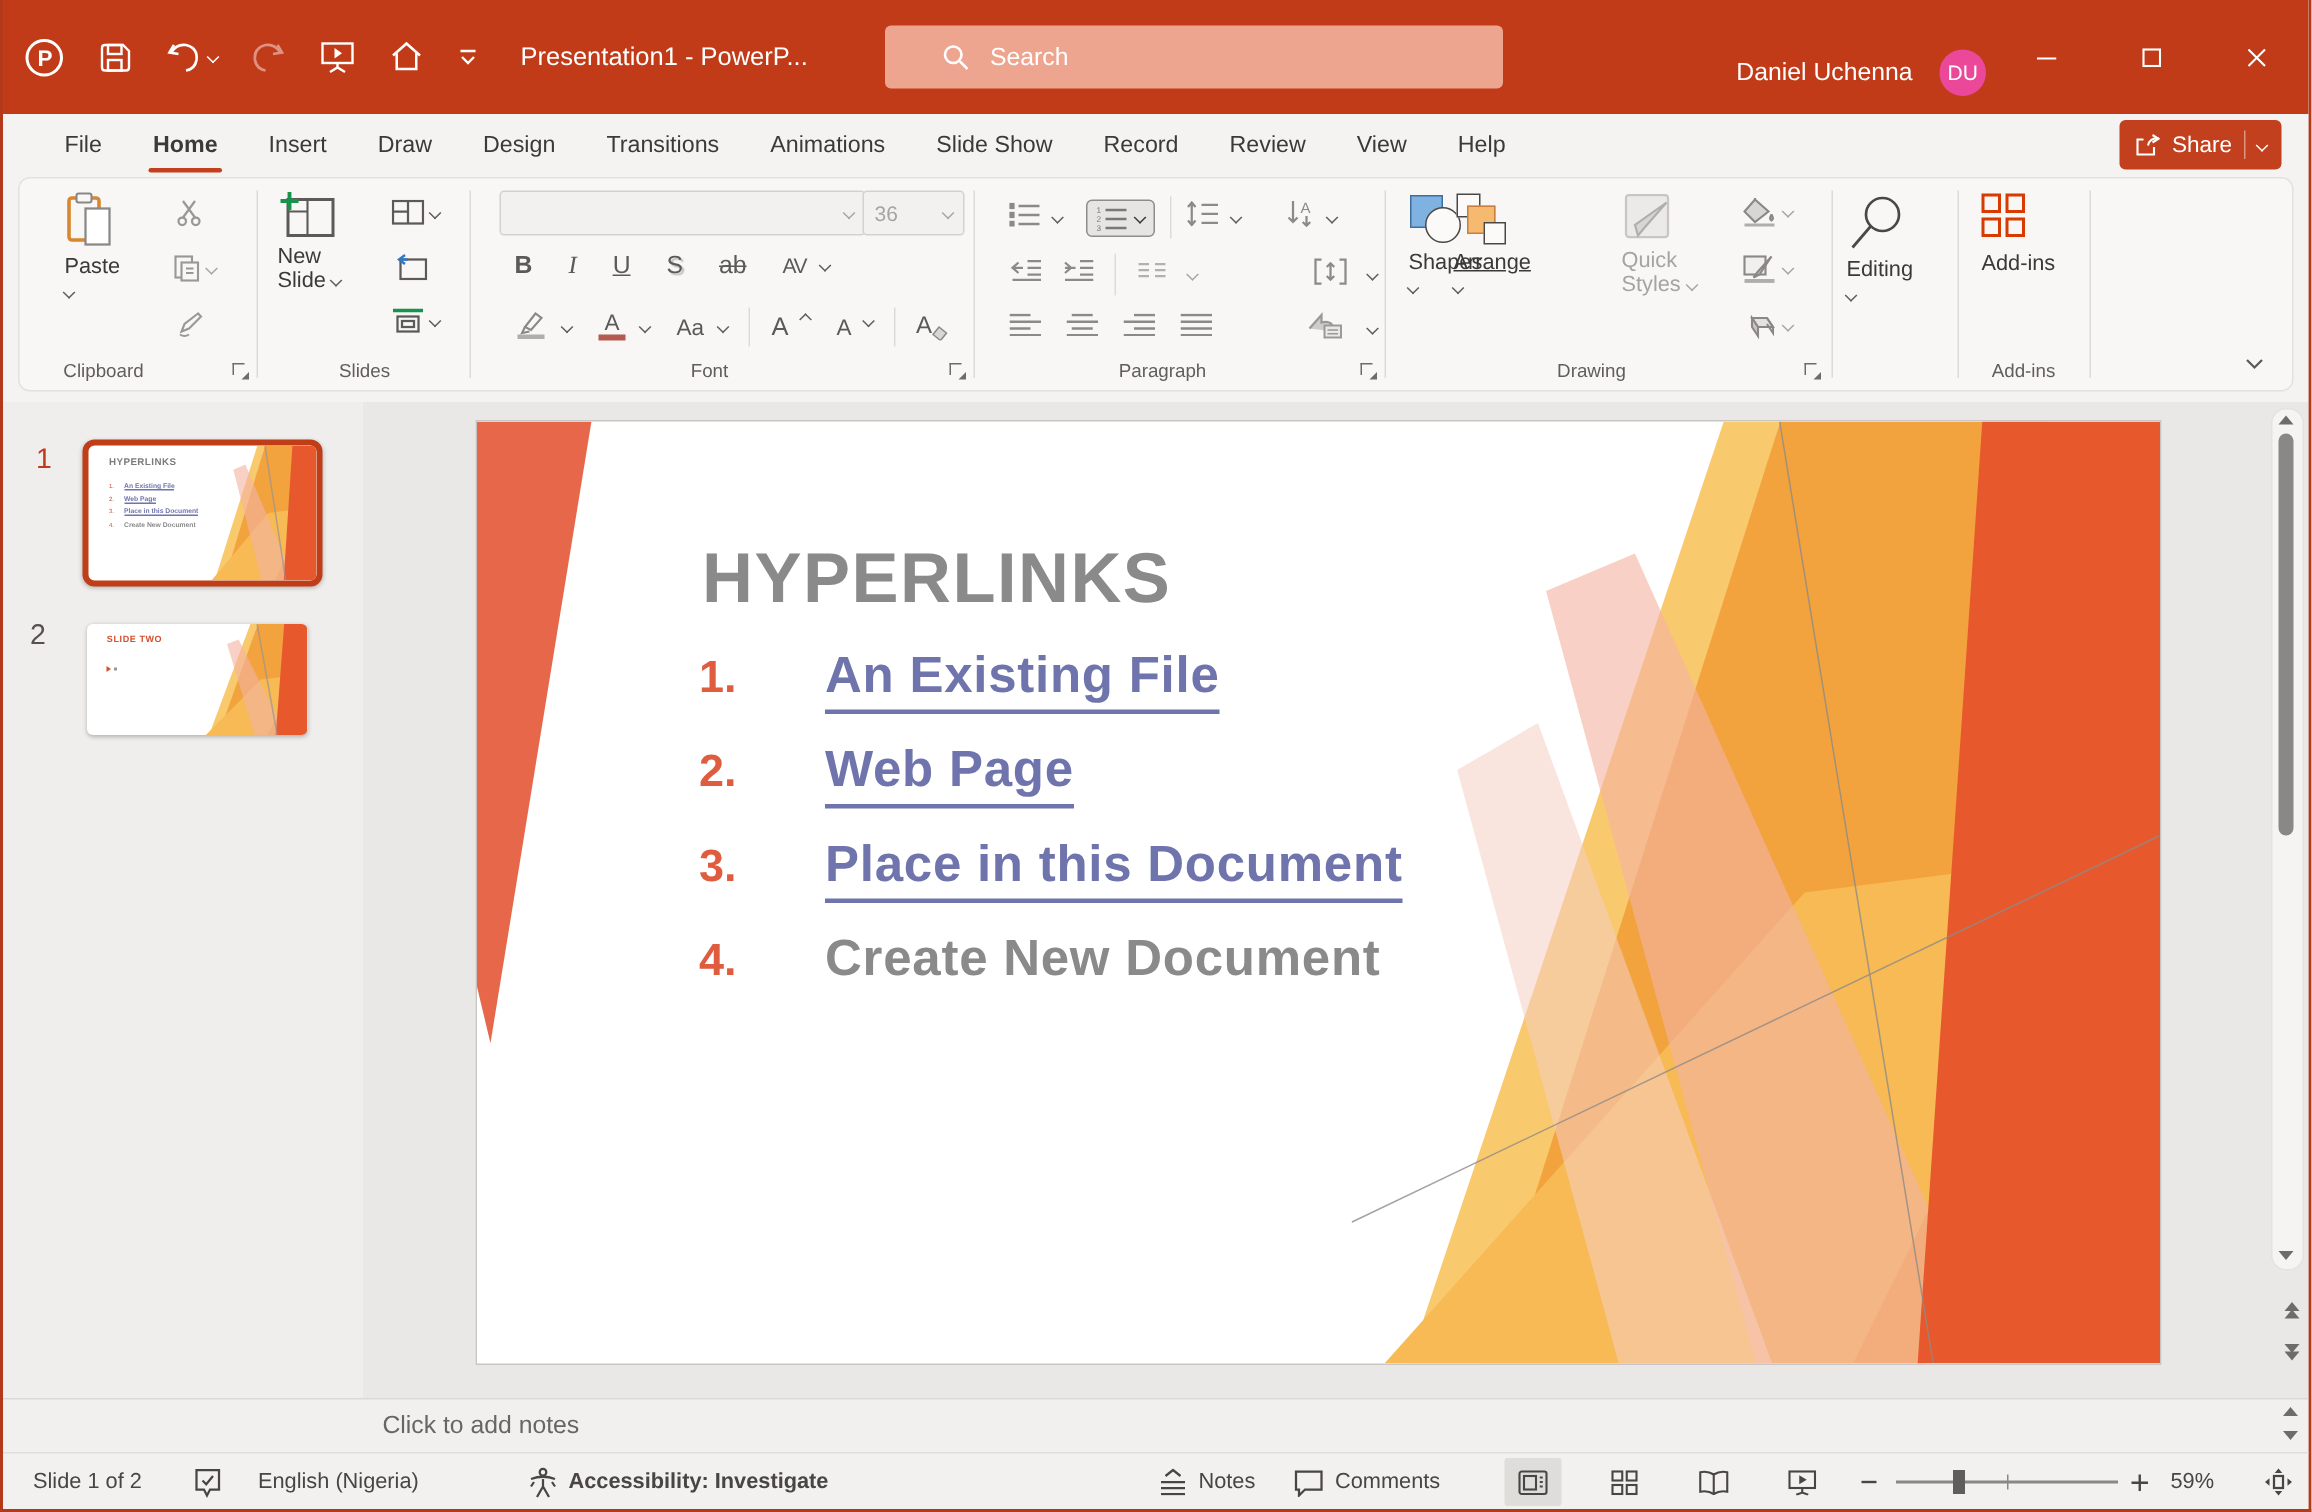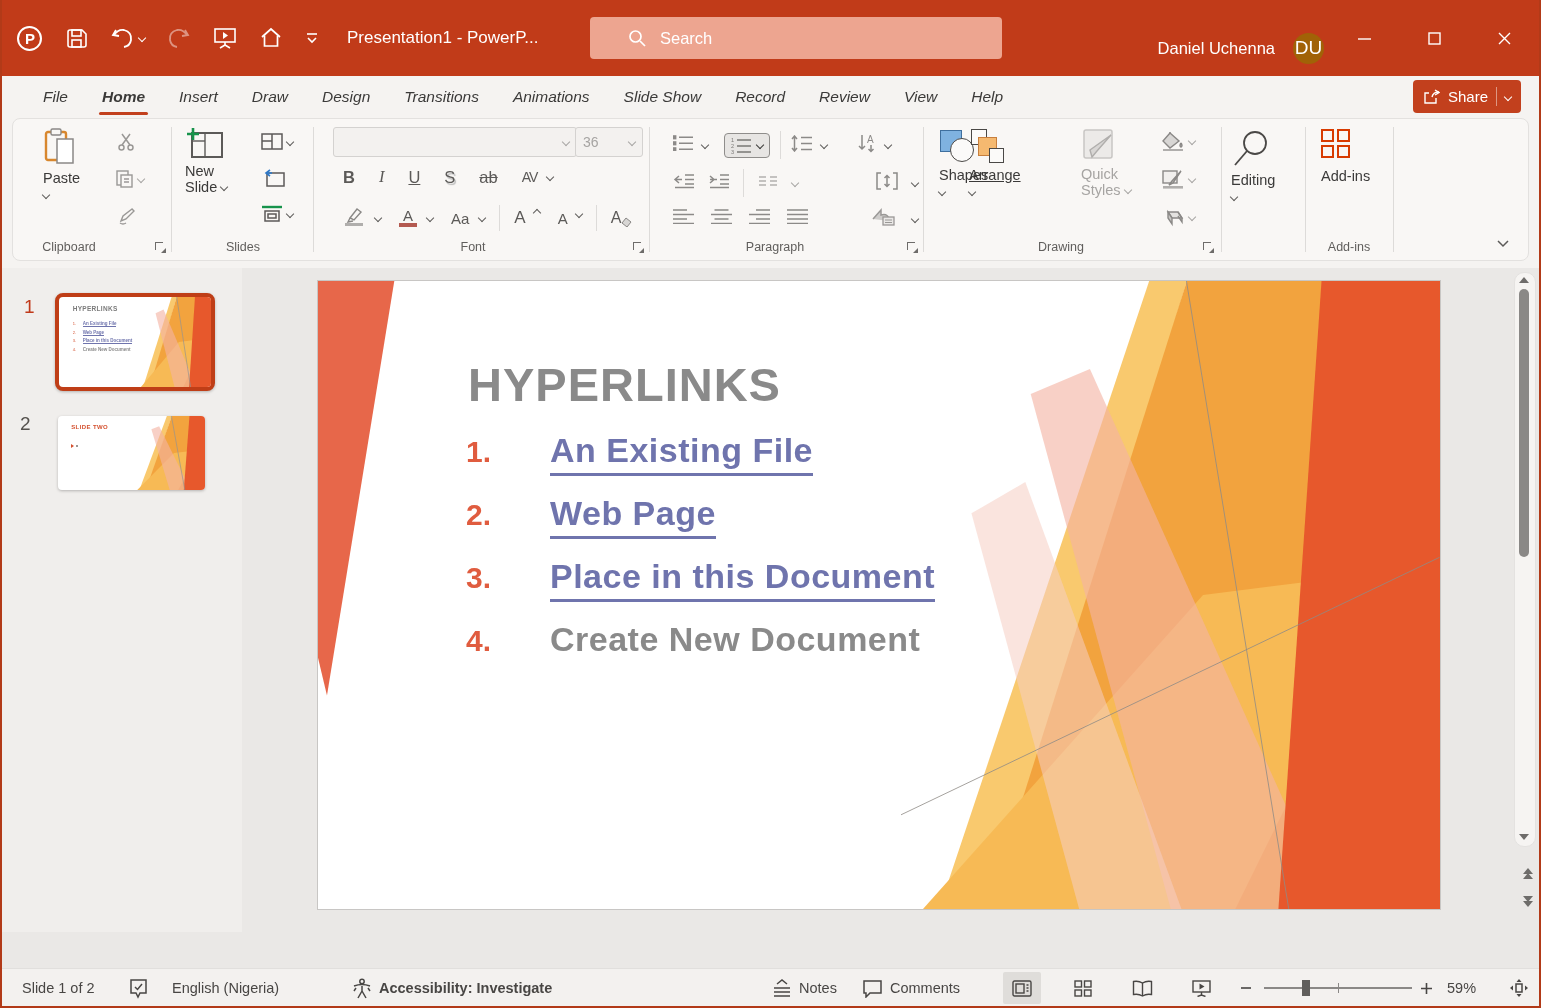--- a/index.html
+++ b/index.html
@@ -9,28 +9,28 @@
   .row{display:flex;align-items:center;}
 
   
   .titlebar{position:absolute;left:0;top:0;right:0;height:76px;background:#c13b19;color:#fff;}
   .qat{position:absolute;left:14px;top:0;height:76px;display:flex;align-items:center;gap:22px;}
   .qat .btn{display:flex;align-items:center;gap:3px;cursor:pointer;}
   .doc-title{position:absolute;left:345px;top:0;height:76px;display:flex;align-items:center;font-size:17px;color:#fff;}
   .searchbox{position:absolute;left:588px;top:17px;width:412px;height:42px;background:#eda590;border-radius:4px;
              display:flex;align-items:center;gap:14px;padding-left:38px;box-sizing:border-box;color:#fff;font-size:16.5px;cursor:text;}
   .user-area{position:absolute;right:215px;top:0;height:96px;display:flex;align-items:center;gap:18px;}
-  .avatar{width:31px;height:31px;border-radius:50%;background:#a16207;display:flex;align-items:center;justify-content:center;
-          font-size:19px;color:#fff;}
+  .avatar{width:31px;height:31px;border-radius:50%;background:#ec4899;display:flex;align-items:center;justify-content:center;
+          font-size:14px;color:#fff;}
   .wincontrols{position:absolute;right:0;top:0;height:76px;display:flex;}
   .wincontrols .wc{width:70px;height:76px;display:flex;align-items:center;justify-content:center;cursor:pointer;}
 
   
   .tabrow{position:absolute;left:0;top:76px;right:0;height:42px;background:#f5f3f1;display:flex;align-items:center;}
-  .tabs{display:flex;align-items:center;padding-left:28px;gap:8px;font-style:italic;}
+  .tabs{display:flex;align-items:center;padding-left:28px;gap:8px;}
   .tab{padding:0 13px;height:42px;display:flex;align-items:center;font-size:15.5px;color:#3b3a39;cursor:pointer;position:relative;white-space:nowrap;}
   .tab.active{font-weight:bold;}
   .tab.active::after{content:"";position:absolute;left:10px;right:10px;bottom:3px;height:3px;background:#c2401d;border-radius:2px;}
   .share-btn{position:absolute;right:18px;top:4px;height:33px;background:#c2401d;border-radius:4px;color:#fff;
              display:flex;align-items:center;gap:8px;padding:0 10px;font-size:15px;cursor:pointer;}
   .share-btn .sep{width:1px;height:19px;background:rgba(255,255,255,.45);}
 
   
   .ribbon{position:absolute;left:0;top:118px;right:0;height:150px;background:#f5f3f1;}
   .ribbon-card{position:absolute;left:10px;right:10px;top:0;bottom:7px;background:#f9f7f5;border:1px solid #e3e1df;border-radius:8px;}
@@ -632,20 +632,25 @@
         <div class="tri-up"></div>
           <div class="tri-up" style="margin-top:-2px;"></div>
       </div>
       <div class="dbl" style="position:absolute;right:6px;top:628px;">
         <div class="tri-down"></div>
           <div class="tri-down" style="margin-top:-2px;"></div>
       </div>
     </div>
   </div>
 
+  <div class="notesbar">
+    <span class="notes-text">Click to add notes</span>
+    <div style="position:absolute;right:7px;top:5px;" class="tri-up"></div>
+    <div style="position:absolute;right:7px;top:21px;" class="tri-down"></div>
+  </div>
 
   <div class="statusbar">
     <span class="item" style="left:20px;">Slide 1 of 2</span>
     <span class="item" style="left:127px;">
       <svg width="19" height="21" viewBox="0 0 19 21" fill="none" stroke="#484644" stroke-width="1.5">
           <path d="M2 2 h15 v13 h-6 l-2 4 l-2-4 h-5 z"></path>
           <path d="M6 9 l2.5 2.5 L13 6"></path>
         </svg>
     </span>
     <span class="item" style="left:170px;">English (Nigeria)</span>

